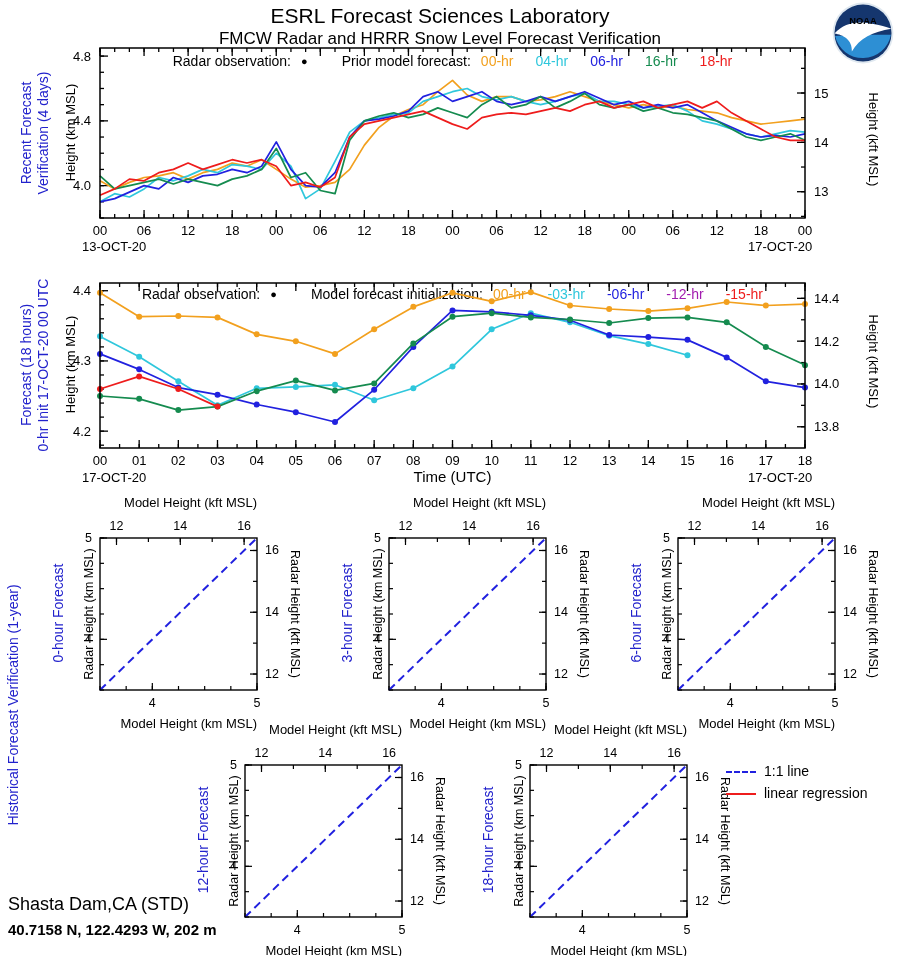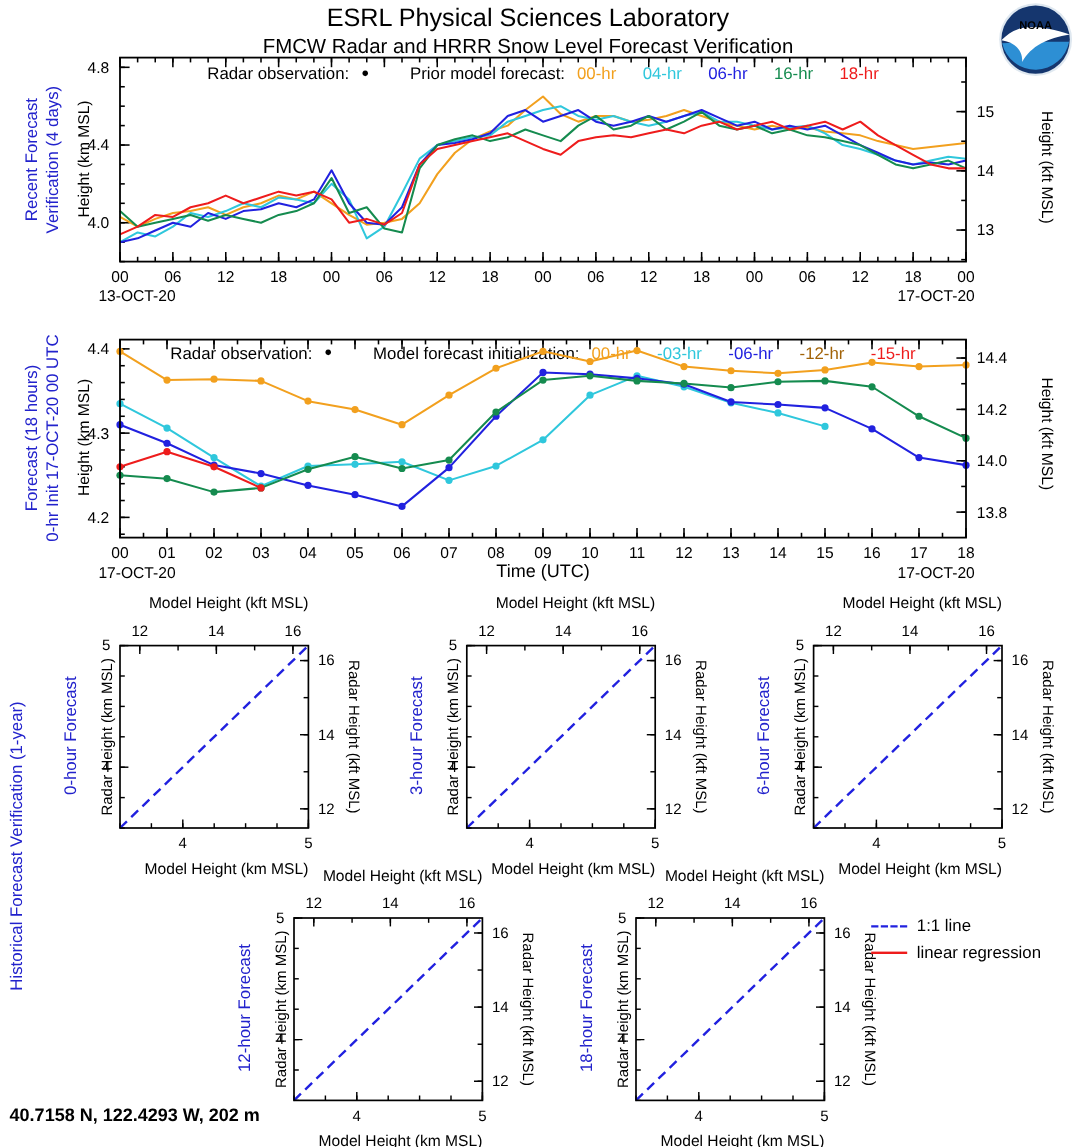--- a/index.html
+++ b/index.html
@@ -23,21 +23,21 @@
   .sc-title{font-size:14px;text-align:center;white-space:nowrap;}
   .lgline{display:inline-block;width:30px;height:0;vertical-align:middle;margin-right:8px;}
   .station1{font-size:18px;}
   .station2{font-size:15px;font-weight:bold;}
 </style>
 </head>
 <body>
 
 <div class="canvas">
 
-  <div class="abs title1">ESRL Physical Sciences Laboratory</div>
+  <div class="abs title1">ESRL Forecast Sciences Laboratory</div>
   <div class="abs" style="left:832px;top:2px;">
     <svg width="62" height="62" viewBox="0 0 100 100">
       <circle cx="50" cy="50" r="49" fill="#dfe8f0"></circle>
       <circle cx="50" cy="50" r="46" fill="#15366e"></circle>
       <path d="M5,55 a46,46 0 0 0 90,-2 L50,53 Z" fill="#2d8fd4"></path>
       <path d="M4,51 C26,27 54,30 96,43 C66,48 44,58 32,80 C33,61 18,53 4,51 Z" fill="#ffffff"></path>
       <text x="50" y="36" text-anchor="middle" font-size="15" font-weight="bold" fill="#ffffff">NOAA</text>
     </svg>
   </div>
 
@@ -263,21 +263,21 @@
 
   <div class="abs legendrow" style="left:100px;top:286px;width:705px;">
     <span>Radar observation:</span>
     <span style="font-size:11px;">●</span>
     <span style="width:14px;"></span>
     <span>Model forecast initialization:</span>
     <span class="items" id="legend2-items">
         <span style="color: rgb(242, 160, 30);">00-hr</span>
         <span style="color: rgb(47, 199, 220);">-03-hr</span>
         <span style="color: rgb(33, 33, 223);">-06-hr</span>
-        <span style="color: #a16207;">-12-hr</span>
+        <span style="color: #a21caf;">-12-hr</span>
         <span style="color: rgb(238, 28, 28);">-15-hr</span>
       </span>
   </div>
 
   <svg id="panel2" class="abs" style="left:100px;top:283px;" width="705" height="165">
       <line x1="0" y1="165" x2="0" y2="161" stroke="#000" stroke-width="1.3"></line>
       <line x1="0" y1="0" x2="0" y2="4" stroke="#000" stroke-width="1.3"></line>
       <line x1="19.583333333333332" y1="165" x2="19.583333333333332" y2="161" stroke="#000" stroke-width="1.3"></line>
       <line x1="19.583333333333332" y1="0" x2="19.583333333333332" y2="4" stroke="#000" stroke-width="1.3"></line>
       <line x1="39.166666666666664" y1="165" x2="39.166666666666664" y2="161" stroke="#000" stroke-width="1.3"></line>
@@ -808,15 +808,16 @@
 
   <div class="abs" style="left:726px;top:760px;font-size:14px;line-height:22px;">
     <div>
       <span class="lgline" id="swatch-1to1" style="border-top: 2px dashed rgb(33, 33, 223);"></span><span>1:1 line</span>
     </div>
     <div>
       <span class="lgline" id="swatch-reg" style="border-top: 2px solid rgb(238, 28, 28);"></span><span>linear regression</span>
     </div>
   </div>
 
+  <div class="abs station1" style="left:8px;top:894px;">Shasta Dam,CA (STD)</div>
   <div class="abs station2" style="left:8px;top:921px;">40.7158 N, 122.4293 W, 202 m</div>
 
 </div>
 
 </body></html>

